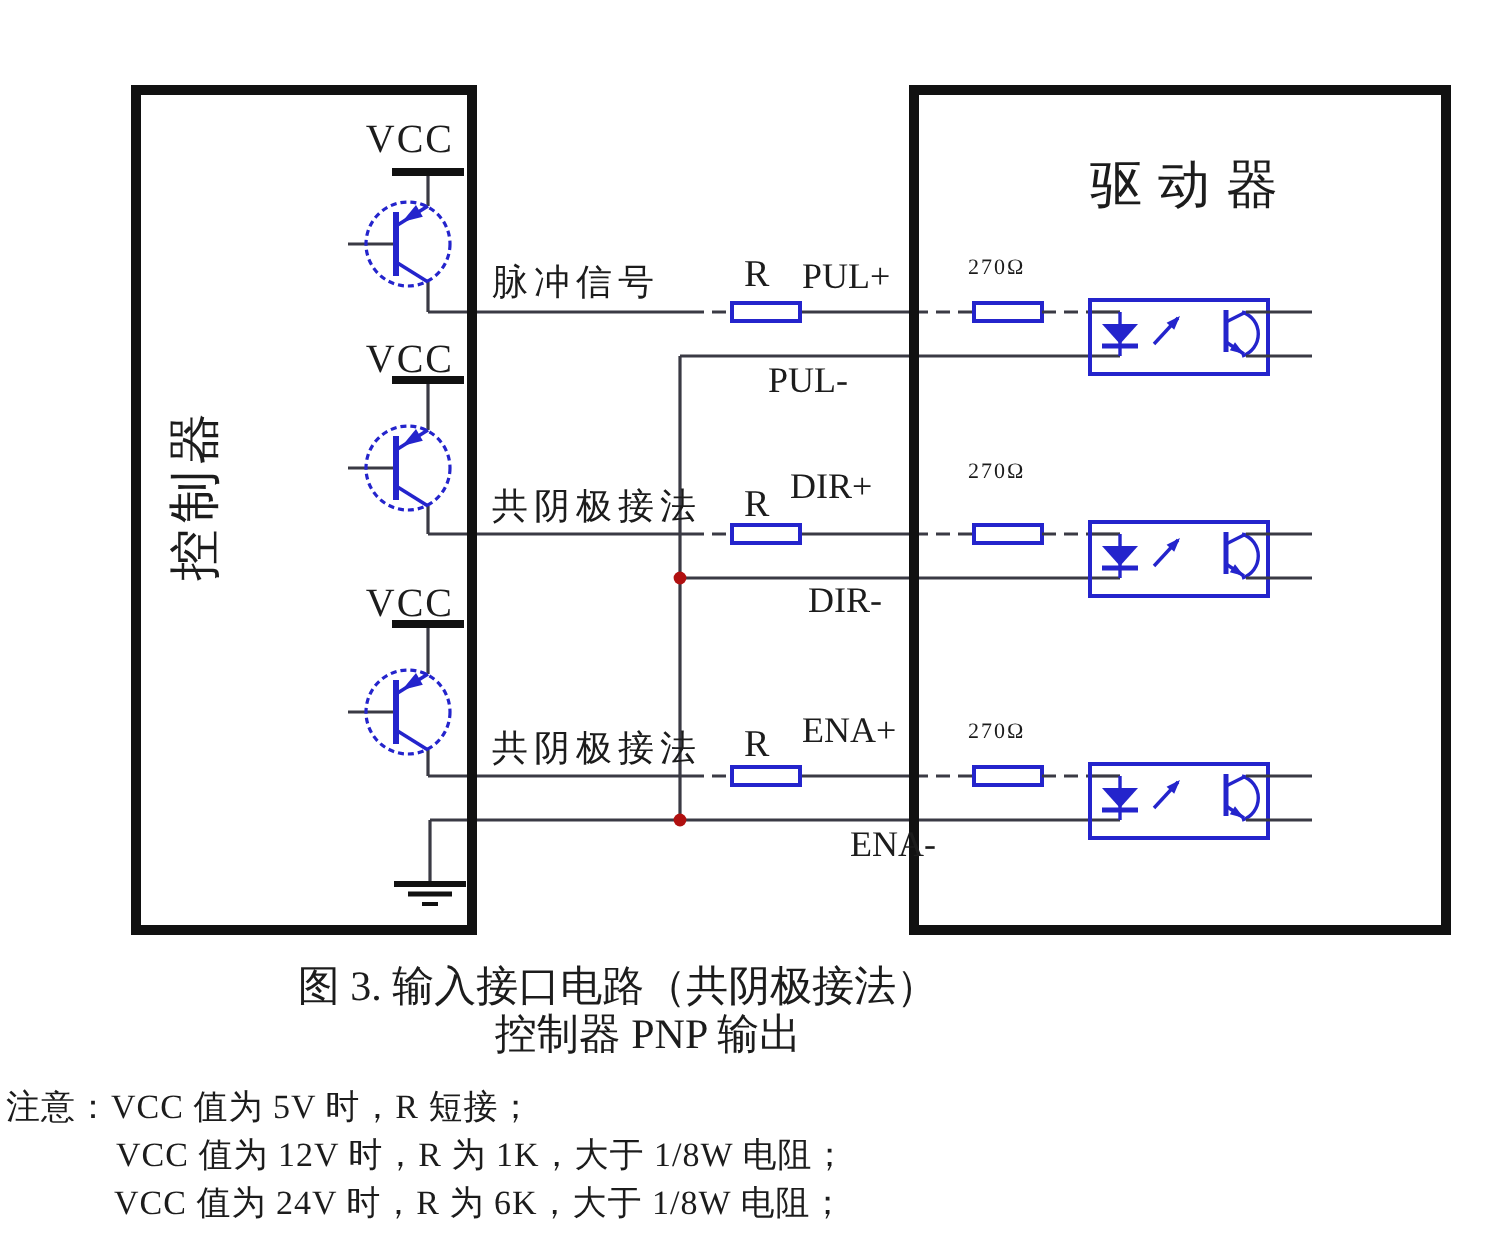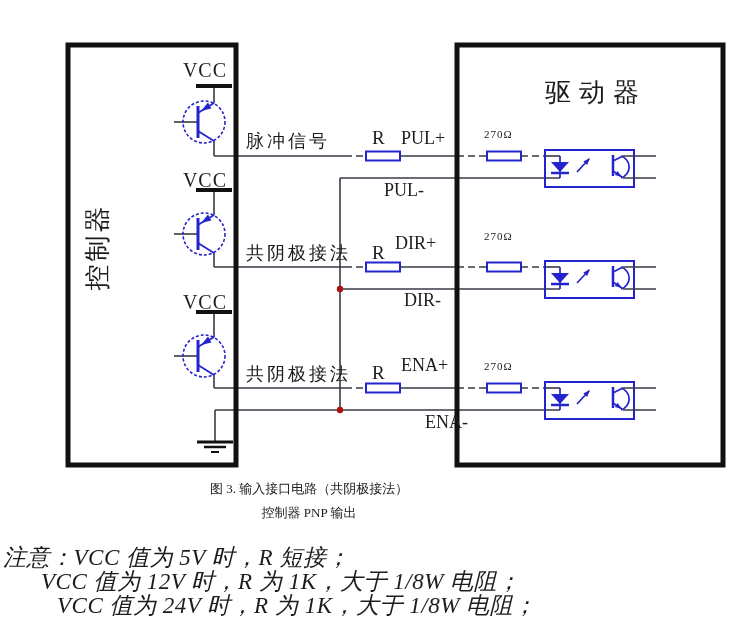--- a/index.html
+++ b/index.html
@@ -8,22 +8,22 @@
   #schematic{position:absolute;left:0;top:0;}
   .lbl{position:absolute;white-space:nowrap;line-height:1.1;}
   .vcc{font-size:20px;width:46px;text-align:right;letter-spacing:1px;}
   .sig{font-size:18px;letter-spacing:3px;}
   .pin{font-size:18px;}
   .rlab{font-size:19px;}
   .ohm{font-size:11px;letter-spacing:1px;}
   .boxlab-v{font-size:26px;letter-spacing:3px;width:120px;height:30px;text-align:center;
             transform:rotate(-90deg);transform-origin:center;}
   .boxlab-h{font-size:26px;letter-spacing:8px;}
-  .cap{font-size:13px;left:0;width:618px;text-align:center;}
-  .note{font-size:23px;letter-spacing:0.5px;font-style:italic;}
+  .cap{font-size:21px;left:0;width:618px;text-align:center;}
+  .note{font-size:17px;letter-spacing:0.5px;}
 </style>
 </head>
 <body>
 
 <div id="stage">
 
   <svg id="schematic" width="750" height="620" viewBox="0 0 750 620">
     <defs>
 
       <g id="pnp">
@@ -146,19 +146,19 @@
   <div class="lbl pin" style="left:404px;top:291px;">DIR-</div>
   <div class="lbl ohm" style="left:484px;top:230px;">270Ω</div>
 
   <div class="lbl sig" style="left:246px;top:365px;">共阴极接法</div>
   <div class="lbl rlab" style="left:372px;top:363px;">R</div>
   <div class="lbl pin" style="left:401px;top:356px;">ENA+</div>
   <div class="lbl pin" style="left:397px;top:413px;margin-left:28px;">ENA-</div>
   <div class="lbl ohm" style="left:484px;top:360px;">270Ω</div>
 
   <div class="lbl cap" style="top:482px;">图 3.  输入接口电路（共阴极接法）</div>
-  <div class="lbl cap" style="top:506px;">控制器 PNP 输出</div>
+  <div class="lbl cap" style="top:506px;margin-left:15px;">控制器 PNP 输出</div>
 
   <div class="lbl note" style="left:3px;top:545px;">注意：VCC 值为 5V 时，R 短接；</div>
-  <div class="lbl note" style="left:41px;top:569px;">VCC 值为 12V 时，R 为 1K，大于 1/8W 电阻；</div>
-  <div class="lbl note" style="left:57px;top:593px;">VCC 值为 24V 时，R 为 1K，大于 1/8W 电阻；</div>
+  <div class="lbl note" style="left:58px;top:569px;">VCC 值为 12V 时，R 为 1K，大于 1/8W 电阻；</div>
+  <div class="lbl note" style="left:57px;top:593px;">VCC 值为 24V 时，R 为 6K，大于 1/8W 电阻；</div>
 
 </div>
 
 </body></html>

